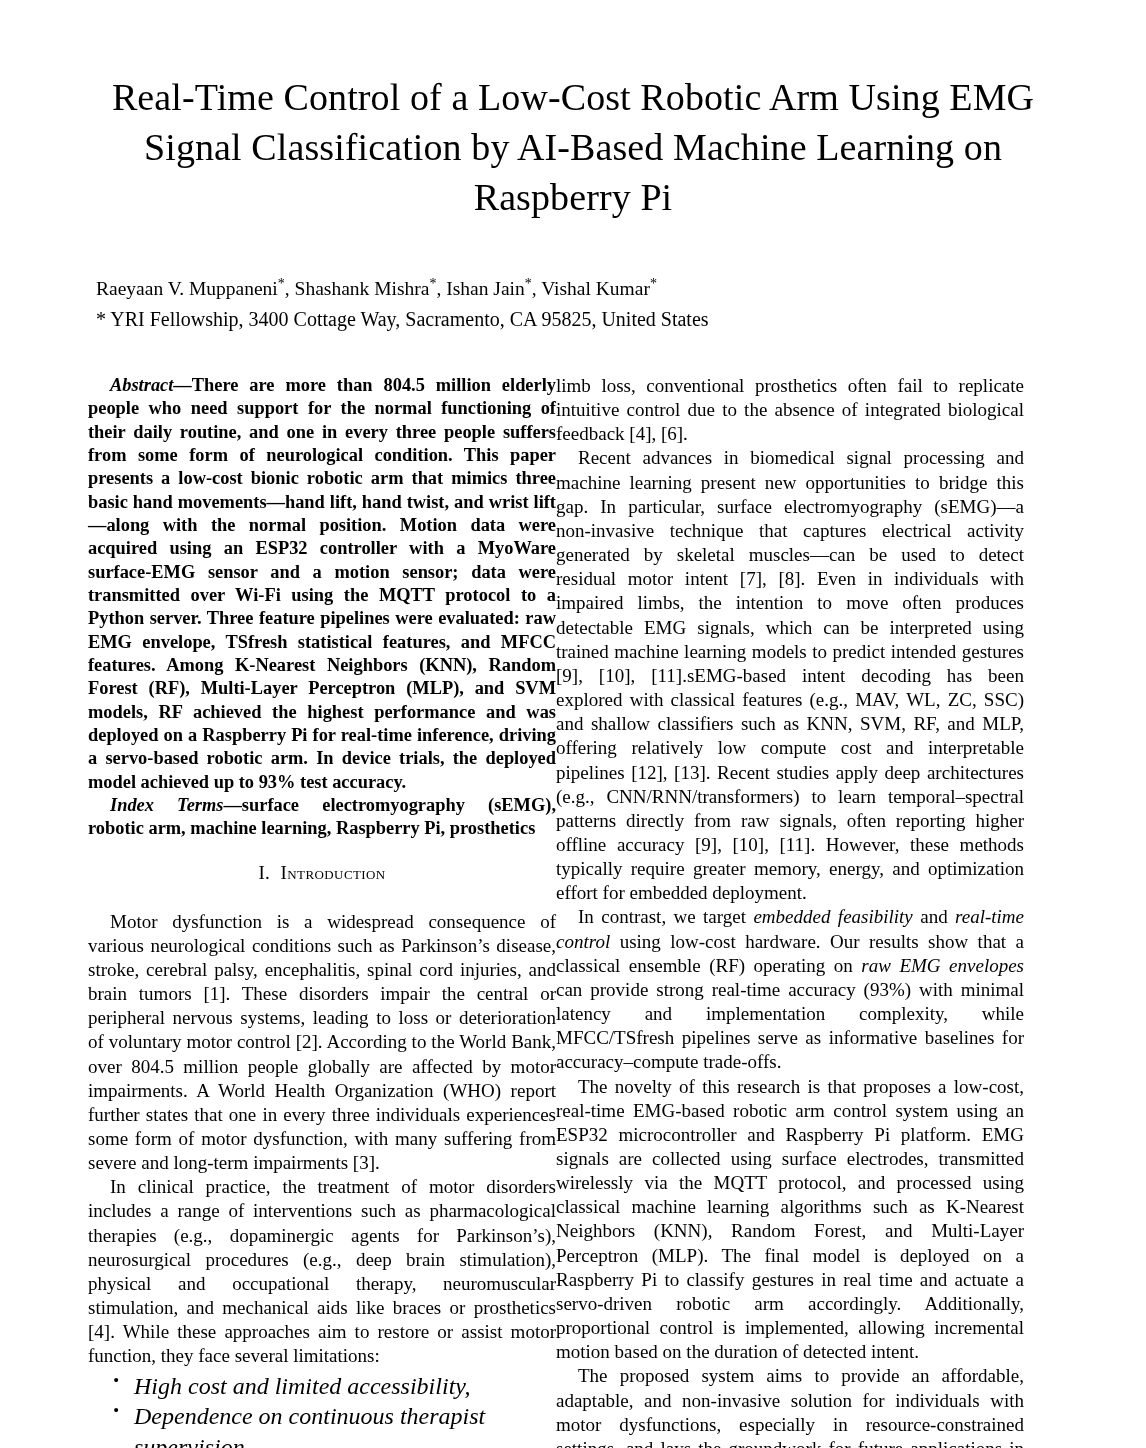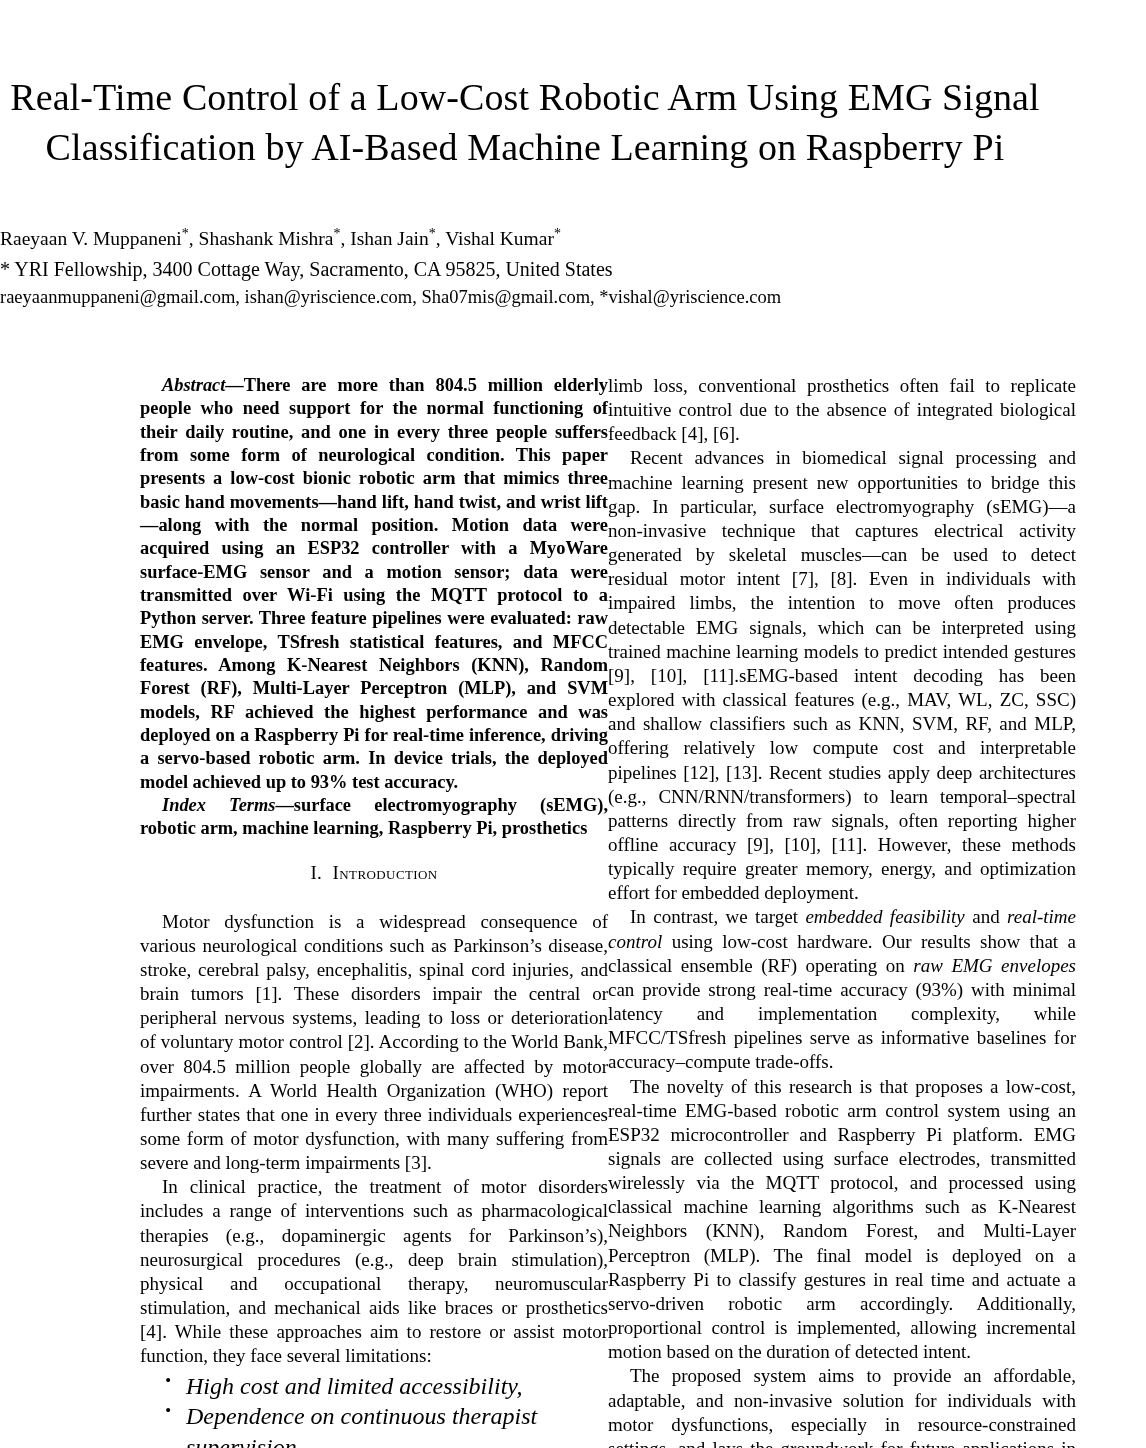--- a/index.html
+++ b/index.html
@@ -19,20 +19,21 @@
     width: 1146px;
     height: 1448px;
     box-sizing: border-box;
     padding: 0;
     position: relative;
   }
 
   
   .title-block {
     padding-top: 72px;
+    padding-left: 96px;
     padding-right: 96px;
   }
   .paper-title {
     font-size: 38px;
     line-height: 1.32;
     text-align: center;
     font-weight: normal;
     letter-spacing: 0.1px;
     margin: 0;
   }
@@ -59,25 +60,25 @@
   sup.star {
     font-size: 0.72em;
     vertical-align: super;
     line-height: 0;
   }
 
   
   .body-columns {
     position: absolute;
     top: 374px;
-    left: 96px;
+    left: 88px;
     width: 980px;
     height: 1030px;
     display: flex;
-    justify-content: flex-end;
+    justify-content: flex-start;
   }
   .column {
     width: 468px;
   }
 
   p {
     margin: 0;
     font-size: 19px;
     line-height: 1.272;
     text-align: justify;
@@ -133,21 +134,20 @@
 <body>
 
 <div class="page">
 
   <div class="title-block">
     <h1 class="paper-title">Real-Time Control of a Low-Cost Robotic Arm Using EMG Signal Classification by AI-Based Machine Learning on Raspberry Pi</h1>
 
     <div class="authors-block">
       <p class="author-line">Raeyaan V. Muppaneni<sup class="star">*</sup>, Shashank Mishra<sup class="star">*</sup>, Ishan Jain<sup class="star">*</sup>, Vishal Kumar<sup class="star">*</sup></p>
       <p class="affil-line">* YRI Fellowship, 3400 Cottage Way, Sacramento, CA 95825, United States</p>
-      <p class="email-line">raeyaanmuppaneni@gmail.com, ishan@yriscience.com, Sha07mis@gmail.com, *vishal@yriscience.com</p>
     </div>
   </div>
 
   <div class="body-columns">
 
     <div class="column">
 
       <p class="abstract indent"><span class="lead">Abstract</span><span>—</span><span>There are more than 804.5 million elderly people who need support for the normal functioning of their daily routine, and one in every three people suffers from some form of neurological condition. This paper presents a low-cost bionic robotic arm that mimics three basic hand movements—hand lift, hand twist, and wrist lift—along with the normal position. Motion data were acquired using an ESP32 controller with a MyoWare surface-EMG sensor and a motion sensor; data were transmitted over Wi-Fi using the MQTT protocol to a Python server. Three feature pipelines were evaluated: raw EMG envelope, TSfresh statistical features, and MFCC features. Among K-Nearest Neighbors (KNN), Random Forest (RF), Multi-Layer Perceptron (MLP), and SVM models, RF achieved the highest performance and was deployed on a Raspberry Pi for real-time inference, driving a servo-based robotic arm. In device trials, the deployed model achieved up to 93% test accuracy.</span></p>
 
       <p class="indexterms indent"><span class="lead">Index Terms</span><span>—</span><span>surface electromyography (sEMG), robotic arm, machine learning, Raspberry Pi, prosthetics</span></p>

